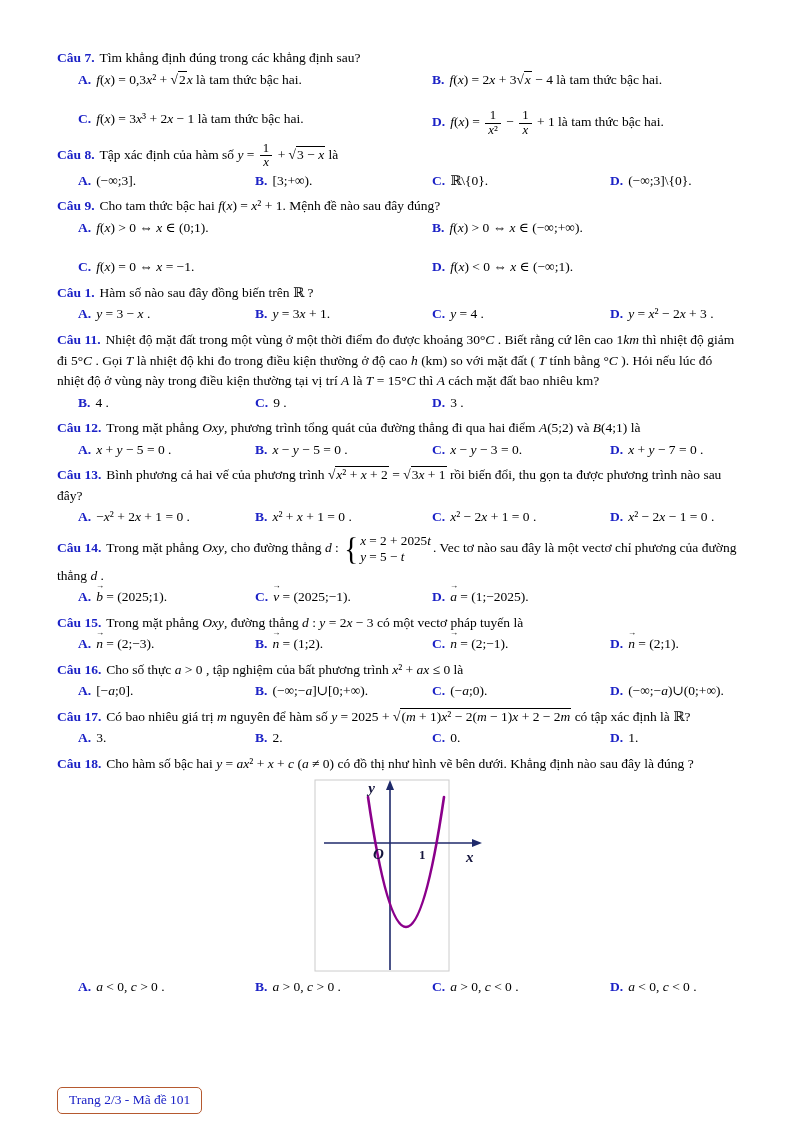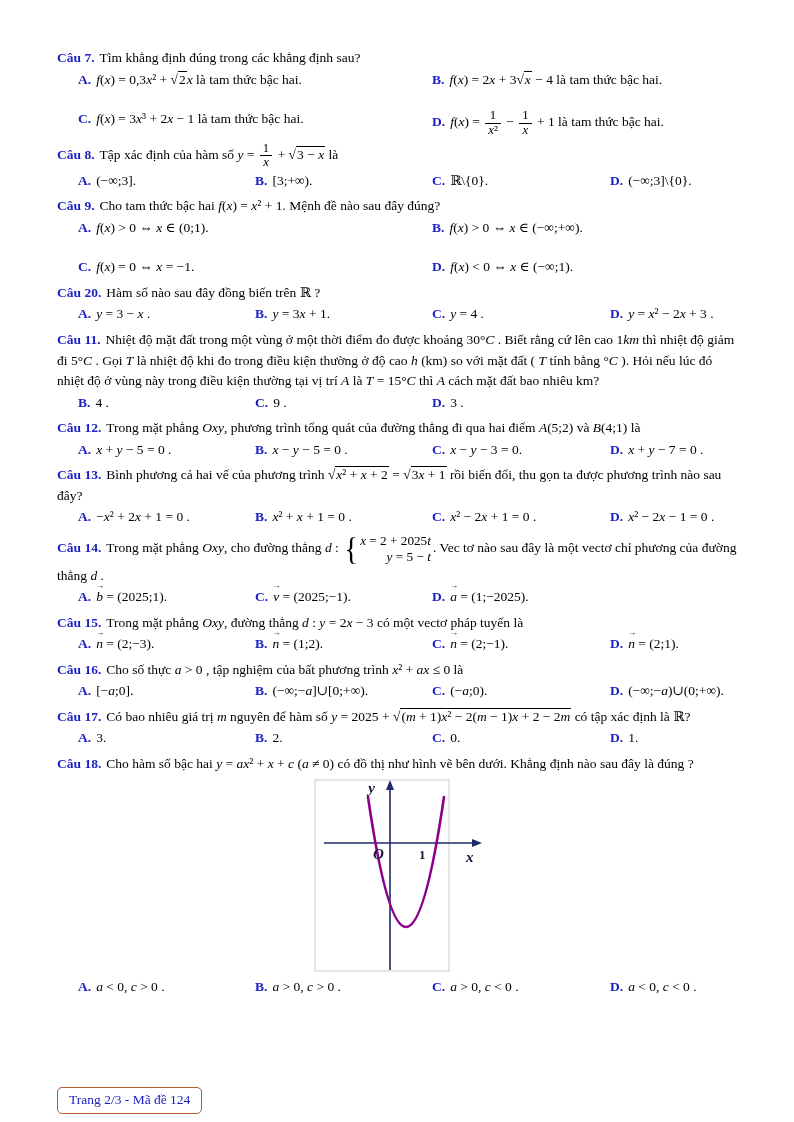--- a/index.html
+++ b/index.html
@@ -23,21 +23,21 @@
   .olabel { color:var(--blue); font-weight:bold; margin-right:5px; }
   
   .rad { border-top:1px solid #000; white-space:nowrap; padding:0 1px; }
   
   .fr { display:inline-flex; flex-direction:column; text-align:center; vertical-align:middle; line-height:1.05; font-size:0.95em; margin:0 2px; }
   .fr .n { border-bottom:1px solid #000; padding:0 3px; }
   .fr .d { padding:0 3px; }
   
   .cases { display:inline-flex; align-items:center; vertical-align:middle; margin:0 2px; }
   .cases .br { font-size:2.15em; font-weight:400; line-height:0.9; margin-right:2px; transform:scaleY(1.08); }
-  .cases .rows { display:flex; flex-direction:column; line-height:1.25; font-size:0.98em;text-align:right; }
+  .cases .rows { display:flex; flex-direction:column; line-height:1.25; font-size:0.98em; }
   
   .vec { position:relative; display:inline-block; font-style:italic; }
   .vec::after { content:"\2192"; position:absolute; left:55%; transform:translateX(-50%); top:-0.82em; font-size:0.62em; font-style:normal; }
   .figwrap { display:flex; justify-content:center; margin:3px 0 2px 0; }
   .figwrap svg .frame { fill:none; stroke:#cccccc; stroke-width:1; }
   .figwrap svg .axis { stroke:var(--axis); stroke-width:1.6; }
   .figwrap svg .axisfill { fill:var(--axis); }
   .figwrap svg .curve { fill:none; stroke:var(--curve); stroke-width:2.6; stroke-linecap:round; }
   .figwrap svg .flabel { font-family:"Liberation Serif","DejaVu Serif",serif; font-weight:bold; font-style:italic; font-size:15px; fill:#14143c; }
   .figwrap svg .flabel.small { font-size:13px; font-style:normal; }
@@ -78,21 +78,21 @@
       <div class="q">
     <div class="qhead"><b class="qnum">Câu 9.</b><span class="qtext">Cho tam thức bậc hai <i>f</i>(<i>x</i>) = <i>x</i>² + 1. Mệnh đề nào sau đây đúng?</span></div>
     <div class="opts cols-2">
           <div class="opt"><b class="olabel">A.</b><span class="otext"><i>f</i>(<i>x</i>) &gt; 0 ⇔ <i>x</i> ∈ (0;1).</span></div>
           <div class="opt"><b class="olabel">B.</b><span class="otext"><i>f</i>(<i>x</i>) &gt; 0 ⇔ <i>x</i> ∈ (−∞;+∞).</span></div>
           <div class="opt"><b class="olabel">C.</b><span class="otext"><i>f</i>(<i>x</i>) = 0 ⇔ <i>x</i> = −1.</span></div>
           <div class="opt"><b class="olabel">D.</b><span class="otext"><i>f</i>(<i>x</i>) &lt; 0 ⇔ <i>x</i> ∈ (−∞;1).</span></div>
         </div>
   </div>
       <div class="q">
-    <div class="qhead"><b class="qnum">Câu 20.</b><span class="qtext">Hàm số nào sau đây đồng biến trên ℝ ?</span></div>
+    <div class="qhead"><b class="qnum">Câu 1.</b><span class="qtext">Hàm số nào sau đây đồng biến trên ℝ ?</span></div>
     <div class="opts cols-4">
           <div class="opt"><b class="olabel">A.</b><span class="otext"><i>y</i> = 3 − <i>x</i> .</span></div>
           <div class="opt"><b class="olabel">B.</b><span class="otext"><i>y</i> = 3<i>x</i> + 1.</span></div>
           <div class="opt"><b class="olabel">C.</b><span class="otext"><i>y</i> = 4 .</span></div>
           <div class="opt"><b class="olabel">D.</b><span class="otext"><i>y</i> = <i>x</i>² − 2<i>x</i> + 3 .</span></div>
         </div>
   </div>
       <div class="q">
     <div class="qhead"><b class="qnum">Câu 11.</b><span class="qtext">Nhiệt độ mặt đất trong một vùng ở một thời điểm đo được khoảng 30°<i>C</i> . Biết rằng cứ lên cao 1<i>km</i> thì nhiệt độ giảm đi 5°<i>C</i> . Gọi <i>T</i> là nhiệt độ khi đo trong điều kiện thường ở độ cao <i>h</i> (km) so với mặt đất ( <i>T</i> tính bằng °<i>C</i> ). Hỏi nếu lúc đó nhiệt độ ở vùng này trong điều kiện thường tại vị trí <i>A</i> là <i>T</i> = 15°<i>C</i> thì <i>A</i> cách mặt đất bao nhiêu km?</span></div>
     <div class="opts cols-4">
@@ -177,14 +177,14 @@
     </svg>
   </div>
         <div class="opts cols-4">
           <div class="opt"><b class="olabel">A.</b><span class="otext"><i>a</i> &lt; 0, <i>c</i> &gt; 0 .</span></div>
           <div class="opt"><b class="olabel">B.</b><span class="otext"><i>a</i> &gt; 0, <i>c</i> &gt; 0 .</span></div>
           <div class="opt"><b class="olabel">C.</b><span class="otext"><i>a</i> &gt; 0, <i>c</i> &lt; 0 .</span></div>
           <div class="opt"><b class="olabel">D.</b><span class="otext"><i>a</i> &lt; 0, <i>c</i> &lt; 0 .</span></div>
         </div>
   </div>
     </div>
-  <div class="footer"><span>Trang 2/3 - Mã đề 124</span></div>
+  <div class="footer"><span>Trang 2/3 - Mã đề 101</span></div>
 </div>
 
 </body></html>

